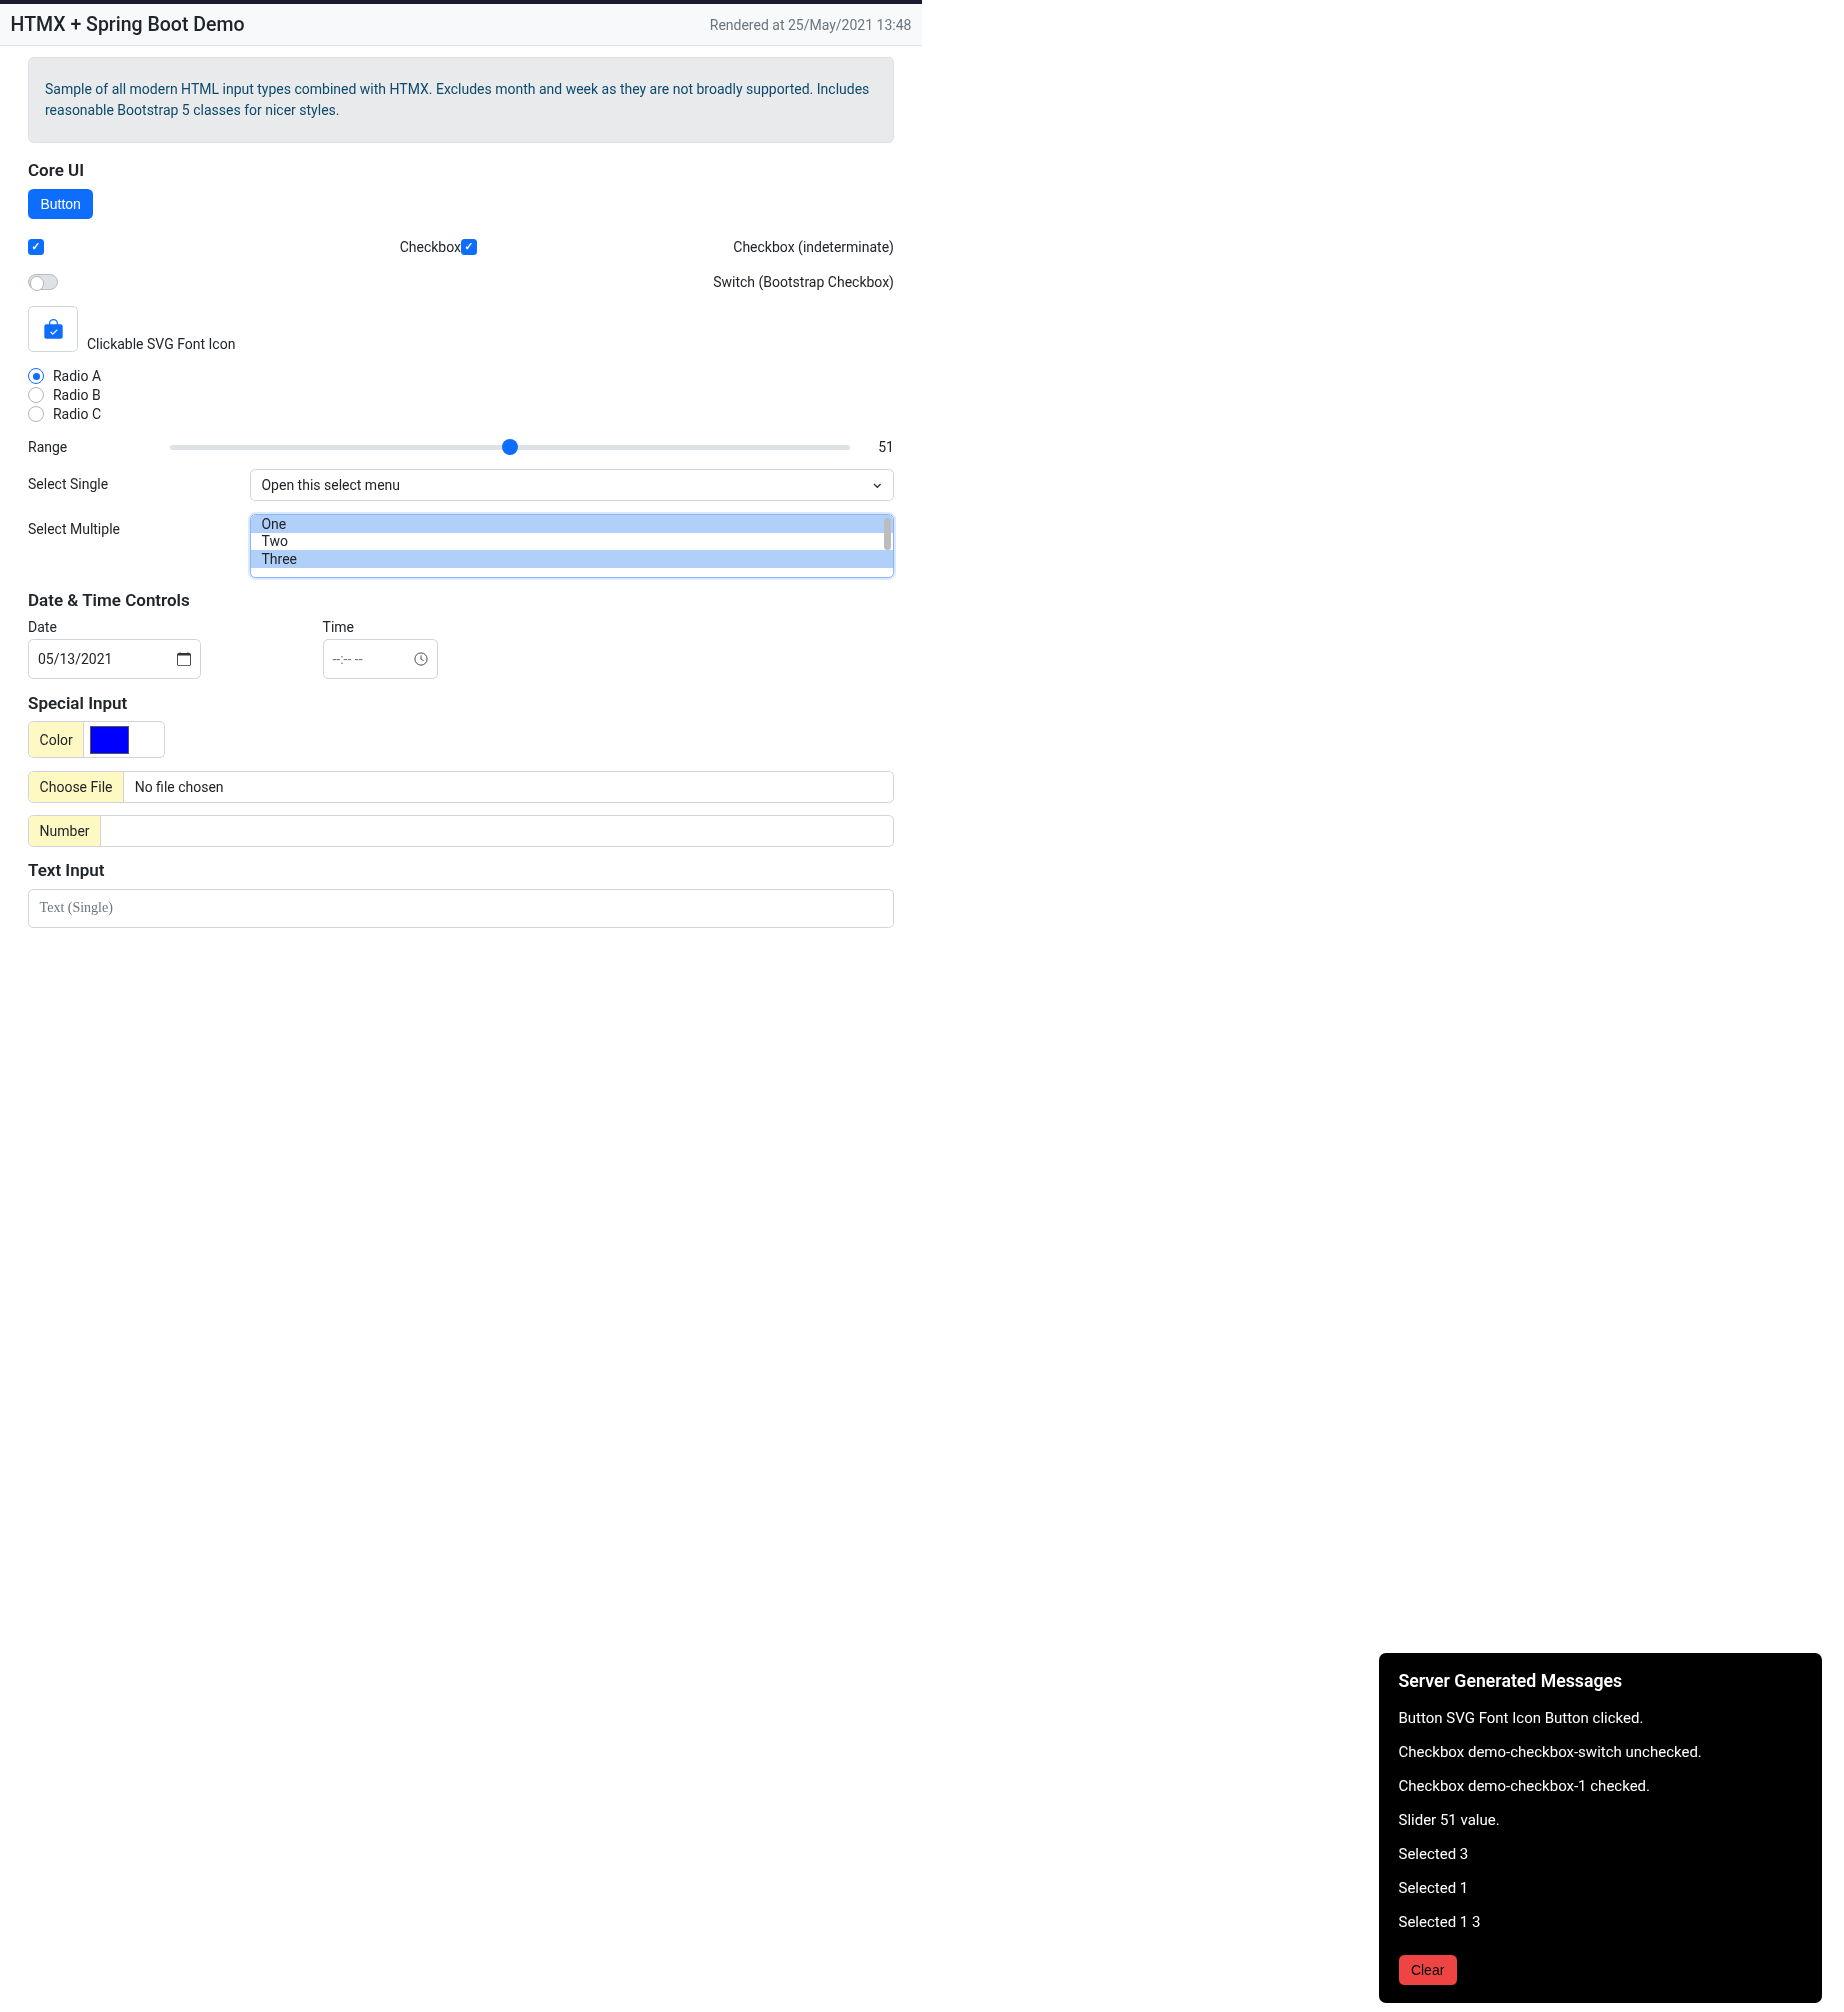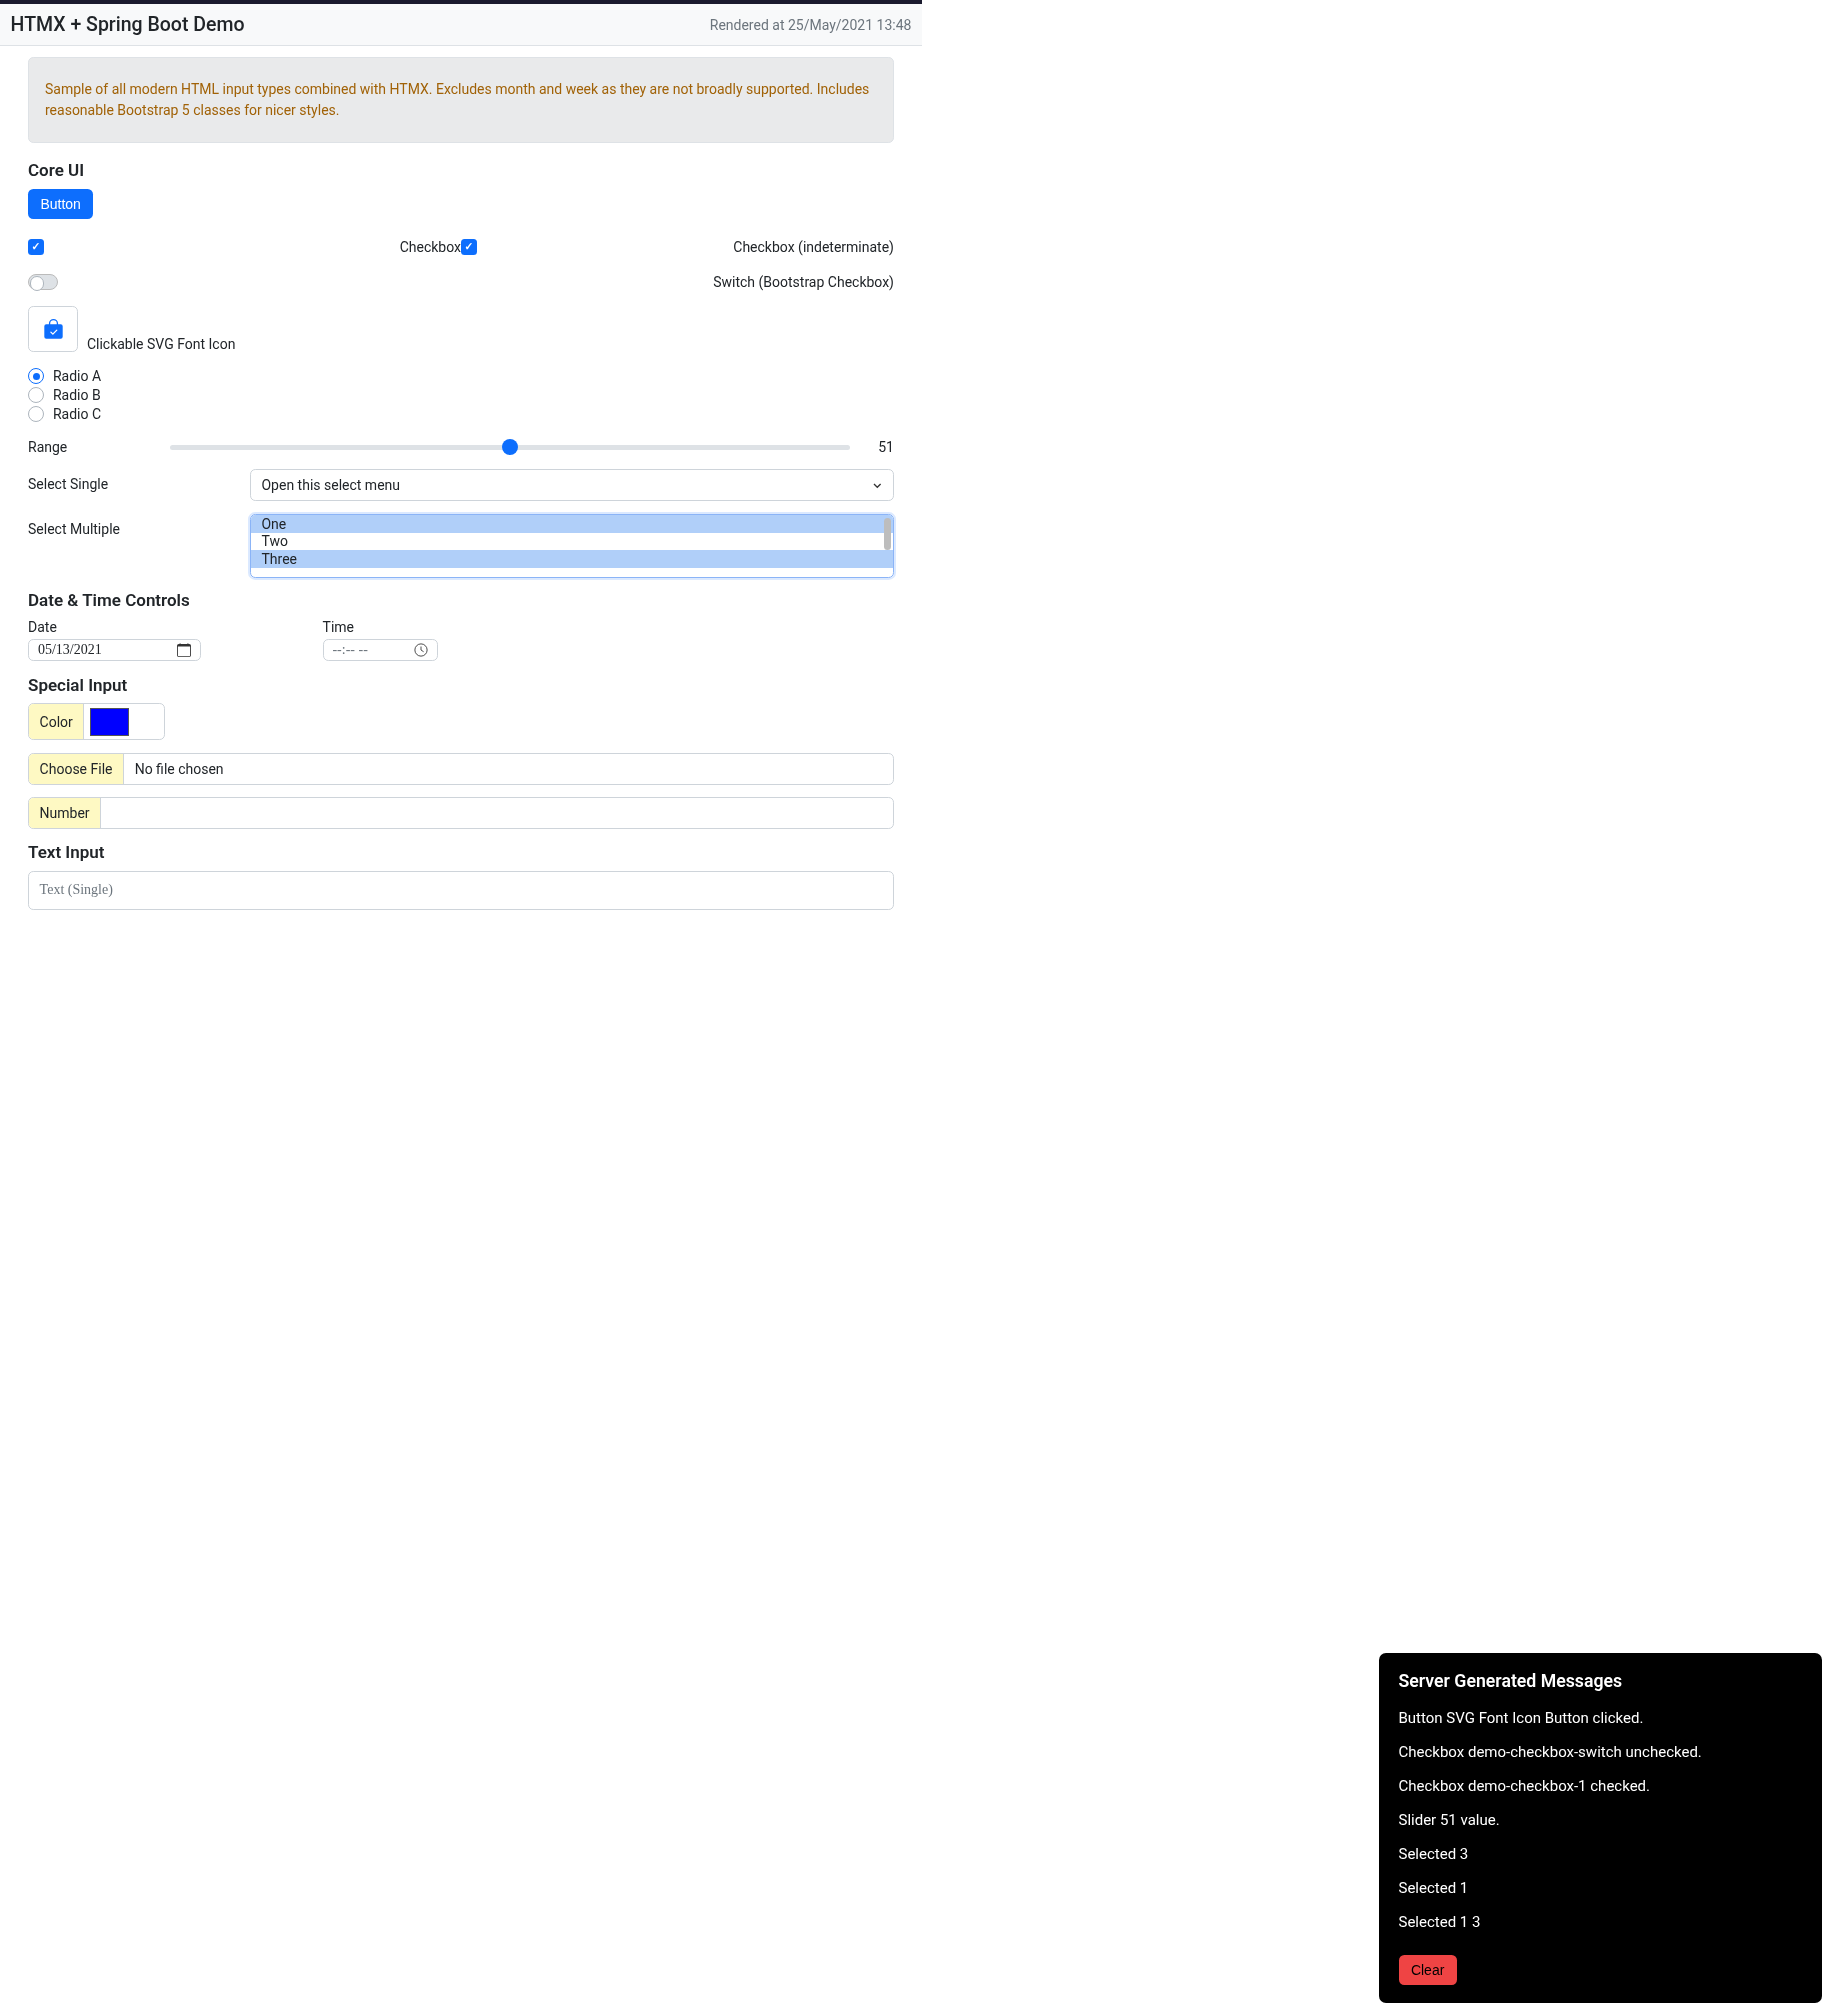--- a/index.html
+++ b/index.html
@@ -33,21 +33,21 @@
 }
 .container {
   padding: 10.6px 28px 17.7px 28px;
 }
 .callout {
   background: #e9eaeb;
   border: 0.9px solid #dee2e6;
   border-radius: 5.3px;
   padding: 21px 16px;
   font-size: 14px;
-  color: #a16207;
+  color: #0c4a6e;
   line-height: 1.5;
   margin-bottom: 17.7px;
 }
 h2.section {
   font-size: 17px;
   font-weight: 600;
   margin: 8.9px 0 8.9px 0;
 }
 .btn-primary {
   background: #0d6efd;
@@ -216,23 +216,22 @@
 .dt-col { flex: 1; }
 .field-label { font-size: 14px; margin-bottom: 3.5px; display: block; }
 .input-box {
   border: 0.9px solid #ced4da;
   border-radius: 5.3px;
   padding: 5.3px 8.9px;
   display: flex;
   justify-content: space-between;
   align-items: center;
   width: 173px;
-  height: 22px;
-  font-size: 14px;
-  font-family: Liberation Serif, serif;
+  height: 40px;
+  font-size: 14px;
 }
 .input-group {
   display: flex;
   border: 0.9px solid #ced4da;
   border-radius: 5.3px;
   overflow: hidden;
   margin-bottom: 12.4px;
   background: #fff;
 }
 .input-group .addon {

